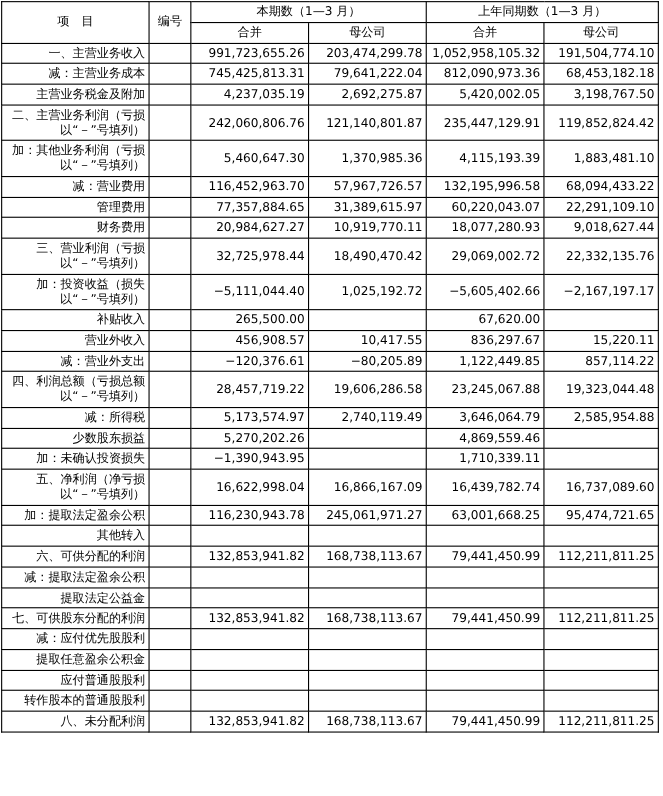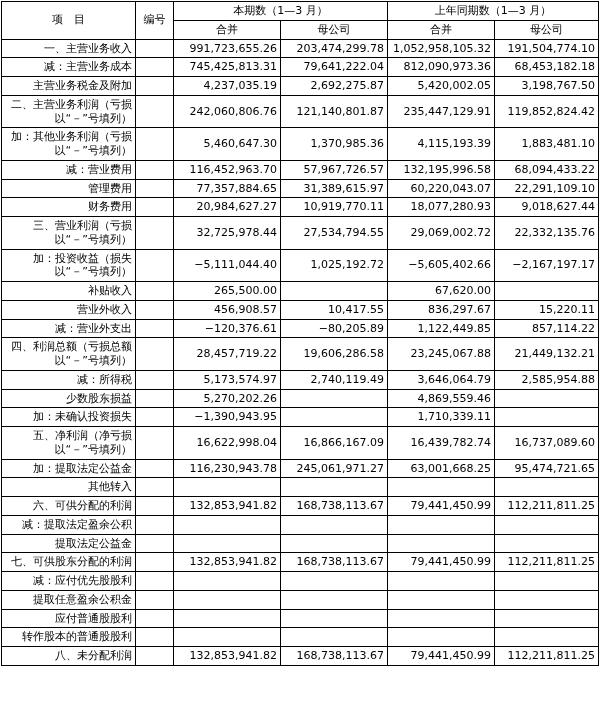--- a/index.html
+++ b/index.html
@@ -148,21 +148,21 @@
           <td class="code"></td>
           <td class="num">20,984,627.27</td>
           <td class="num">10,919,770.11</td>
           <td class="num">18,077,280.93</td>
           <td class="num">9,018,627.44</td>
         </tr>
         <tr class="r-tall">
           <td class="label">三、营业利润（亏损以“－”号填列）</td>
           <td class="code"></td>
           <td class="num">32,725,978.44</td>
-          <td class="num">27,534,794.55</td>
+          <td class="num">18,490,470.42</td>
           <td class="num">29,069,002.72</td>
           <td class="num">22,332,135.76</td>
         </tr>
         <tr class="r-tall">
           <td class="label">加：投资收益（损失以“－”号填列）</td>
           <td class="code"></td>
           <td class="num">−5,111,044.40</td>
           <td class="num">1,025,192.72</td>
           <td class="num">−5,605,402.66</td>
           <td class="num">−2,167,197.17</td>
@@ -190,21 +190,21 @@
           <td class="num">−80,205.89</td>
           <td class="num">1,122,449.85</td>
           <td class="num">857,114.22</td>
         </tr>
         <tr class="r-tall">
           <td class="label">四、利润总额（亏损总额以“－”号填列）</td>
           <td class="code"></td>
           <td class="num">28,457,719.22</td>
           <td class="num">19,606,286.58</td>
           <td class="num">23,245,067.88</td>
-          <td class="num">21,449,132.21</td>
+          <td class="num">19,323,044.48</td>
         </tr>
         <tr>
           <td class="label">减：所得税</td>
           <td class="code"></td>
           <td class="num">5,173,574.97</td>
           <td class="num">2,740,119.49</td>
           <td class="num">3,646,064.79</td>
           <td class="num">2,585,954.88</td>
         </tr>
         <tr>
@@ -225,21 +225,21 @@
         </tr>
         <tr class="r-tall">
           <td class="label">五、净利润（净亏损以“－”号填列）</td>
           <td class="code"></td>
           <td class="num">16,622,998.04</td>
           <td class="num">16,866,167.09</td>
           <td class="num">16,439,782.74</td>
           <td class="num">16,737,089.60</td>
         </tr>
         <tr>
-          <td class="label">加：提取法定公益金</td>
+          <td class="label">加：提取法定盈余公积</td>
           <td class="code"></td>
           <td class="num">116,230,943.78</td>
           <td class="num">245,061,971.27</td>
           <td class="num">63,001,668.25</td>
           <td class="num">95,474,721.65</td>
         </tr>
         <tr>
           <td class="label">其他转入</td>
           <td class="code"></td>
           <td class="num"></td>

